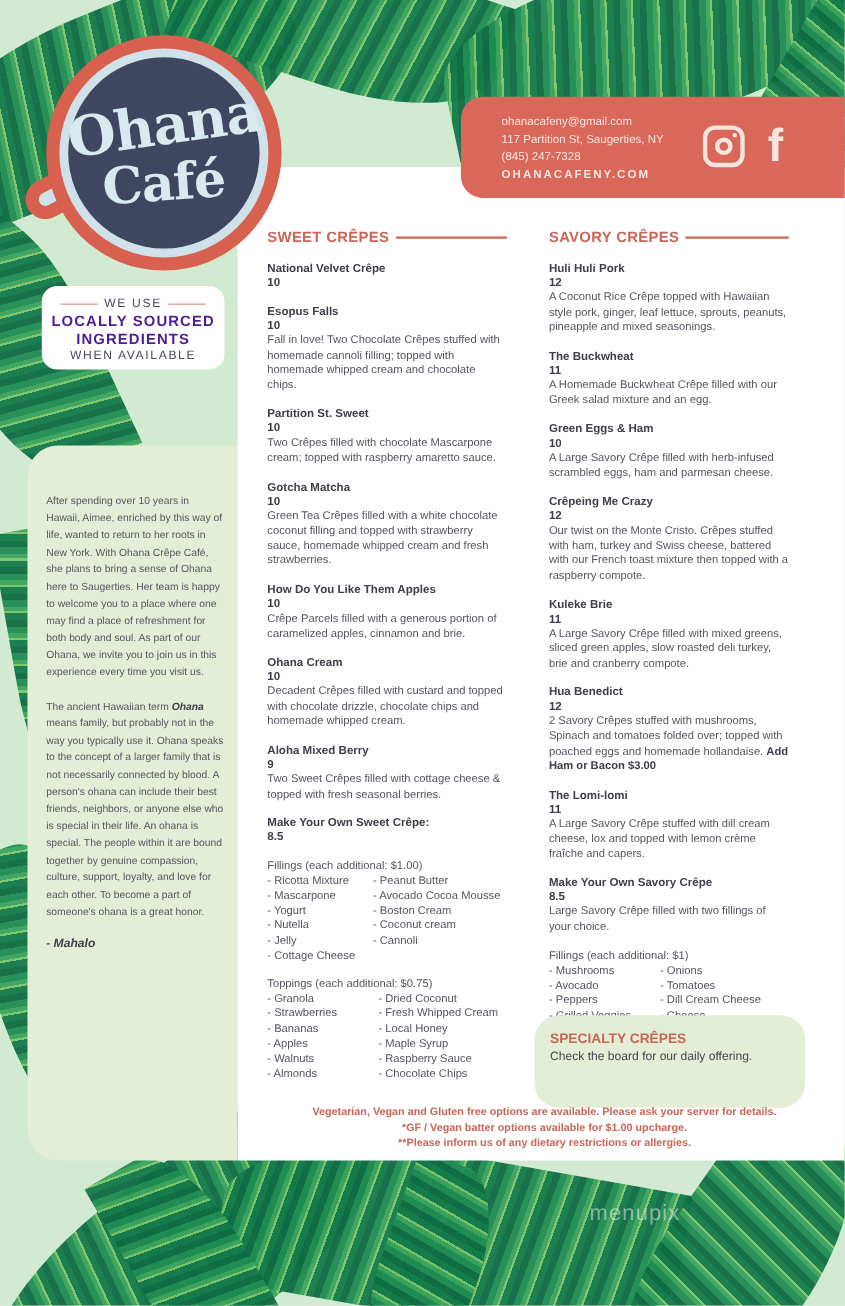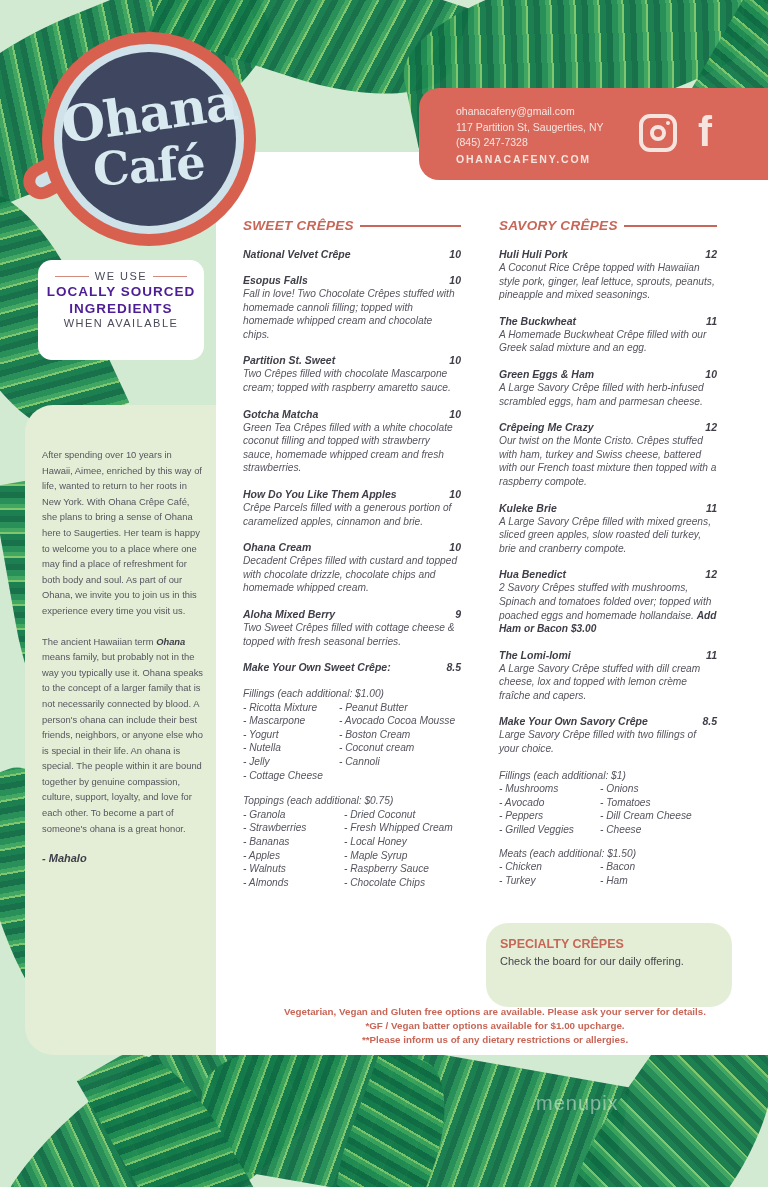--- a/index.html
+++ b/index.html
@@ -71,21 +71,21 @@
     color: #d8e9ef;
     font-weight: bold;
     line-height: 1;
     letter-spacing: -1px;
   }
   .logo-word.w1 { font-size: 50px; transform: rotate(-8deg); }
   .logo-word.w2 { font-size: 46px; margin-top: 4px; transform: rotate(-4deg); }
 
   
   .local-badge {
-    position: absolute; left: 38px; top: 260px; width: 166px; height: 100px;
+    position: absolute; left: 38px; top: 260px; width: 166px; height: 76px;
     background: #ffffff; border-radius: 14px;
     text-align: center; padding-top: 10px;
   }
   .local-top {
     display: flex; align-items: center; justify-content: center; gap: 6px;
     font-size: 11px; letter-spacing: 1.5px; color: #4a4a5a;
   }
   .local-top .rule { width: 34px; height: 1px; background: #d08a7e; }
   .local-main { font-size: 13.5px; font-weight: bold; color: #4c1d95; letter-spacing: 1px; line-height: 15px; margin-top: 2px; }
   .local-sub { font-size: 11px; letter-spacing: 1.5px; color: #4a4a5a; margin-top: 1px; }
@@ -110,28 +110,28 @@
     content: ""; position: absolute; right: 3px; top: 3px; width: 4px; height: 4px; border-radius: 50%;
     background: #f6e5df;
   }
   .social-fb {
     position: absolute; left: 279px; top: 22px;
     font-size: 42px; font-weight: bold; color: #f6e5df; line-height: 44px;
     font-family: "Liberation Sans", sans-serif;
   }
 
   
-  .col { position: absolute; top: 218px; width: 218px; font-style: italic; }
+  .col { position: absolute; top: 208px; width: 218px; }
   .col.sweet { left: 243px; }
   .col.savory { left: 499px; }
   .sec-head { display: flex; align-items: center; gap: 6px; margin-bottom: 15px; }
   .sec-title { font-size: 13.5px; font-weight: bold; color: #c86657; letter-spacing: .3px; white-space: nowrap; }
   .sec-rule { flex: 1; height: 2px; background: #c86657; }
   .item { margin-bottom: 13px; }
-  .item-head { display: flex; justify-content: space-between; font-size: 10.5px; font-weight: bold; color: #3e3e48; line-height: 13px; }
+  .item-head { display: flex; justify-content: space-between; font-size: 10.5px; font-weight: bold; color: #3e3e48; line-height: 13px; flex-direction: column; }
   .item-desc { font-size: 10.2px; line-height: 13.6px; color: #55555f; }
   .item-desc b { color: #3e3e48; }
   .extras { font-size: 10.2px; line-height: 13.6px; color: #55555f; margin-bottom: 10px; }
   .extras-title { }
   .extras-grid { display: grid; grid-template-columns: 96px 1fr; }
   .extras-grid.wide { grid-template-columns: 101px 1fr; }
 
   
   .specialty {
     position: absolute; left: 486px; top: 923px; width: 246px; height: 84px;

